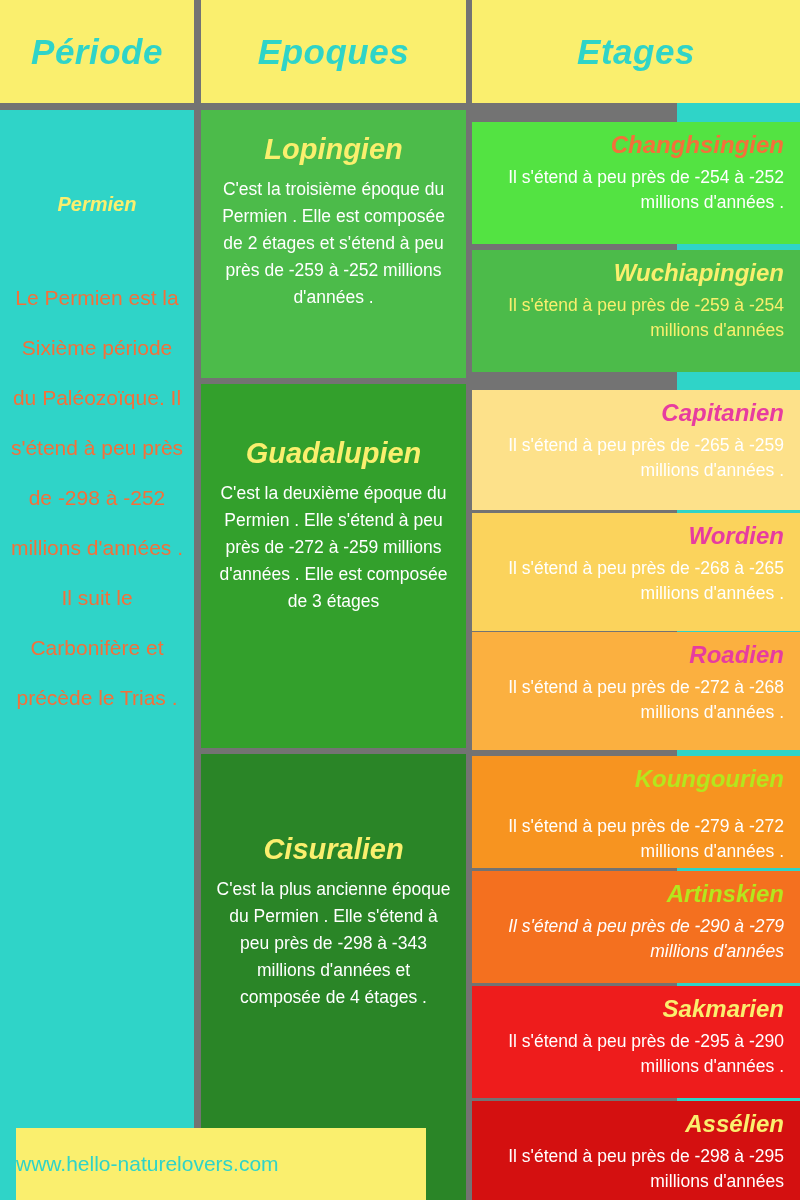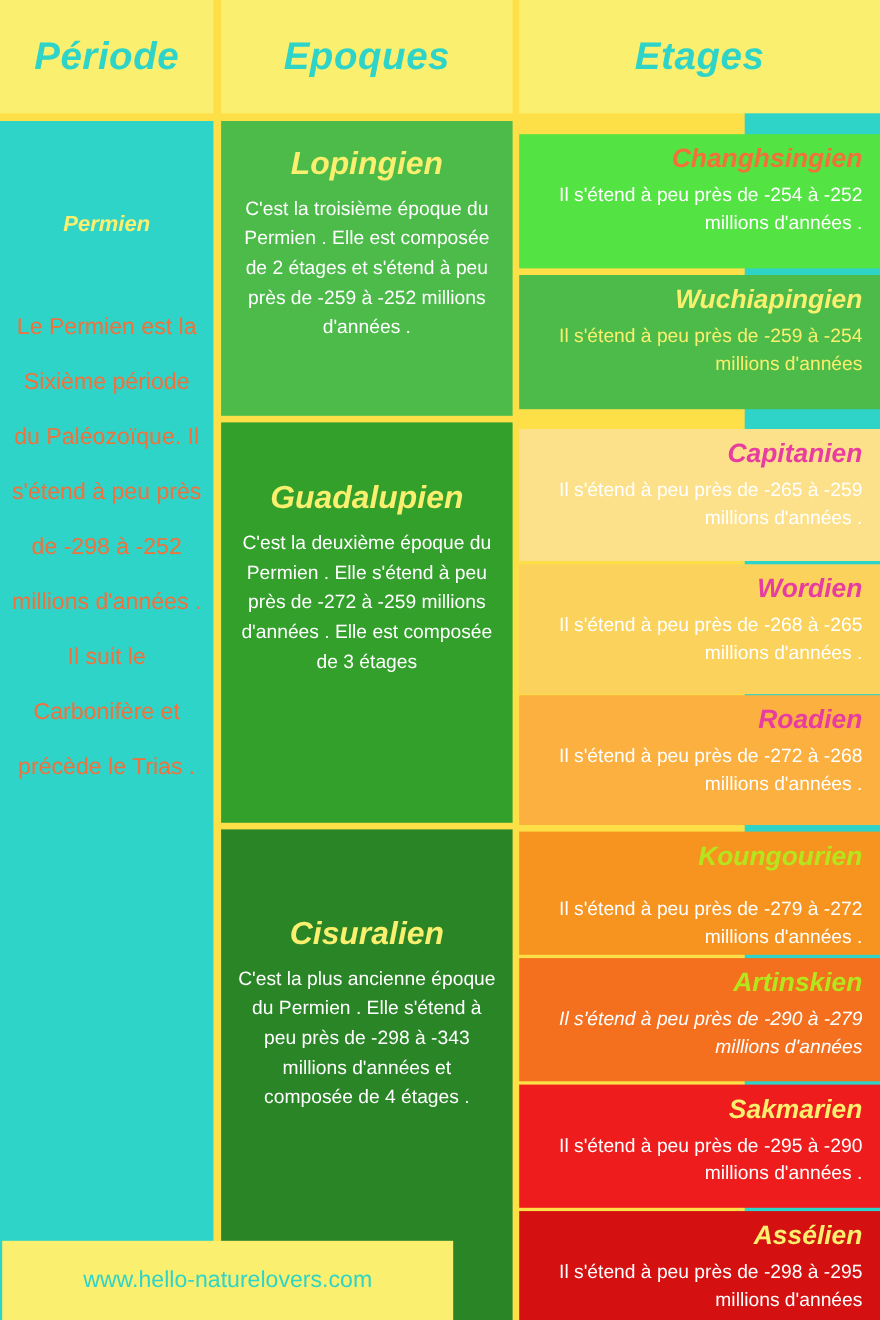--- a/index.html
+++ b/index.html
@@ -10,21 +10,21 @@
     width: 800px;
     height: 1200px;
     background: #2fd4c8;
     font-family: "Liberation Sans", sans-serif;
     overflow: hidden;
   }
   .page {
     position: relative;
     width: 677px;
     height: 1200px;
-    background: #fde047;
+    background: #737373;
   }
 
   
   .header {
     position: absolute;
     top: 0;
     left: 0;
     width: 800px;
     height: 103px;
   }
@@ -167,28 +167,27 @@
   .st-sakmarien .stitle { color: #faef6e; }
   .st-sakmarien .sdesc  { color: #ffffff; }
 
   .st-asselien     { top: 1101px; height: 99px;  background: #d41010; }
   .st-asselien .stitle { color: #faef6e; }
   .st-asselien .sdesc  { color: #ffffff; }
 
   
   .footer {
     position: absolute;
-    left: 2px;
+    left: 16px;
     top: 1128px;
     width: 410px;
     height: 72px;
     background: #faef6e;
     display: flex;
     align-items: center;
-    justify-content: center;
   }
   .footer span {
     color: #2fd4c8;
     font-size: 21px;
   }
 </style>
 </head>
 <body>
 
 <div class="page">

